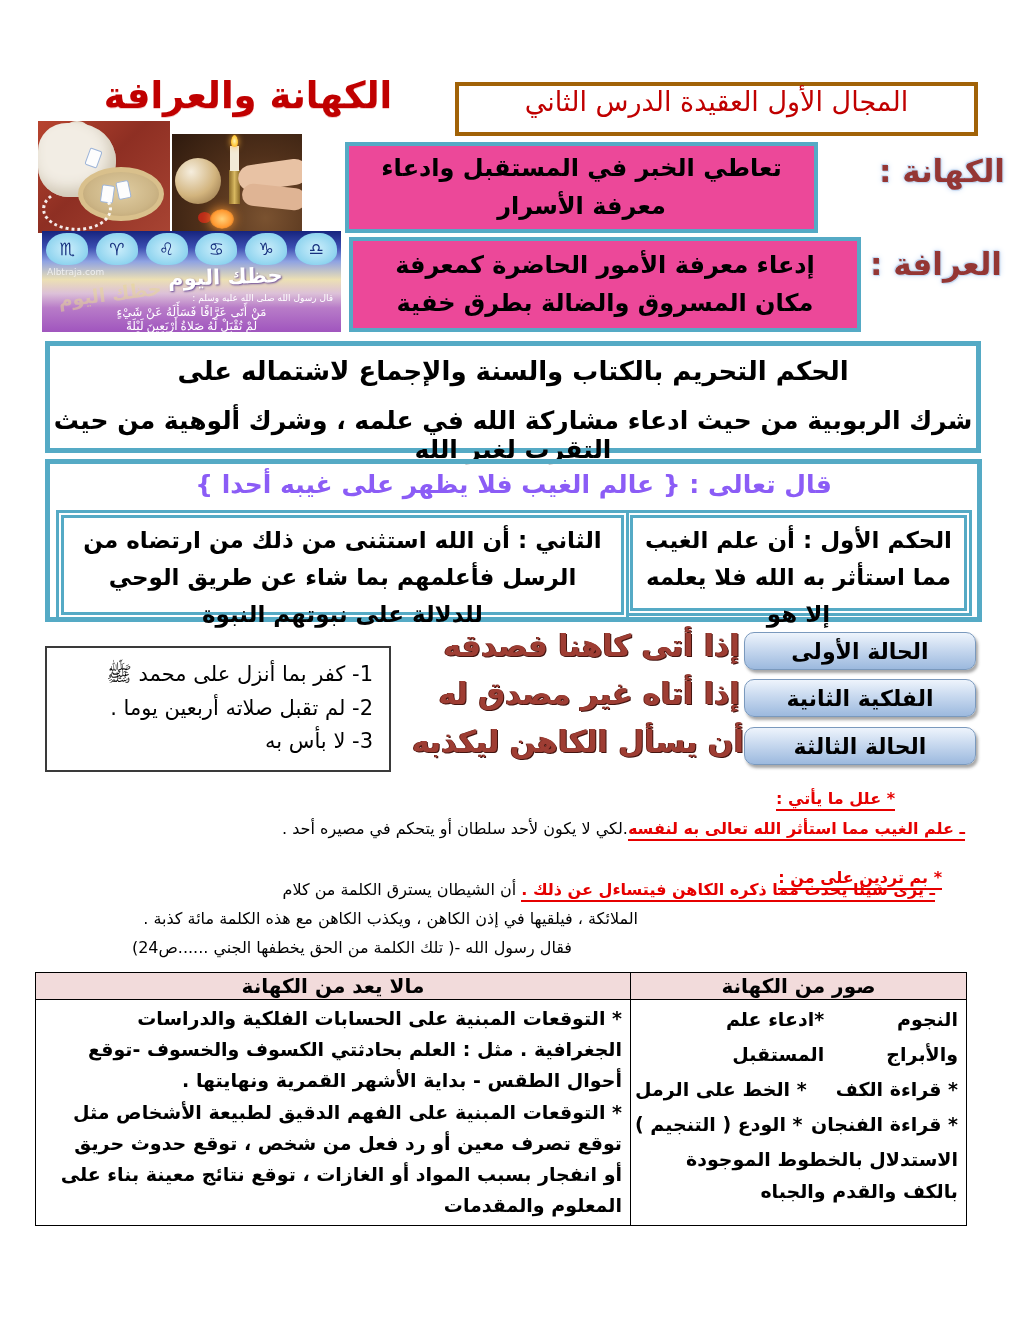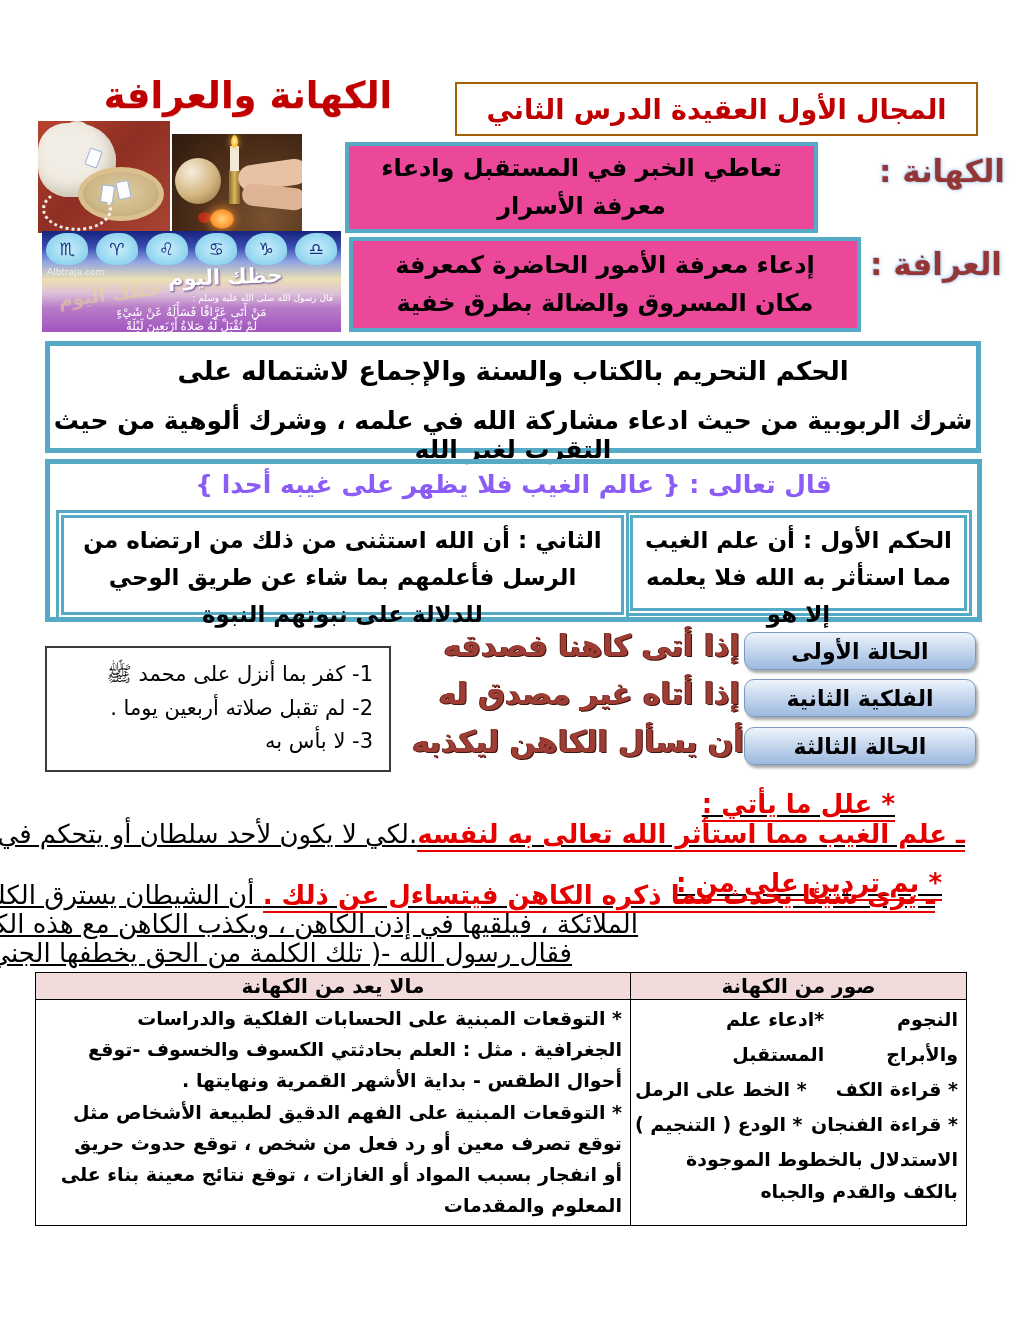--- a/index.html
+++ b/index.html
@@ -4,22 +4,22 @@
 <style>
   html,body{margin:0;padding:0;background:#fff;}
   *{box-sizing:border-box;}
   .page{
     position:relative;width:1020px;height:1320px;background:#fff;overflow:hidden;
     font-family:"DejaVu Sans",sans-serif;direction:rtl;
   }
   
   .lesson-box{
     position:absolute;left:455px;top:82px;width:523px;height:54px;
-    border:2px solid #a16207;display:flex;align-items:center;justify-content:center;
-    color:#c00000;font-weight:bold;font-size:27px;white-space:nowrap;
+    border:4px solid #a16207;display:flex;justify-content:center;
+    color:#c00000;font-weight:normal;font-size:27px;white-space:nowrap;
   }
   .main-title{
     position:absolute;left:62px;top:74px;width:372px;text-align:center;
     color:#c00000;font-weight:bold;font-size:37px;letter-spacing:1px;
     text-shadow:0 1px 0 #f5c9c9;
   }
   
   .photo{position:absolute;overflow:hidden;}
   .photo1{left:38px;top:121px;width:132px;height:112px;
     background:linear-gradient(135deg,#b8442f 0%,#8e2f23 45%,#a84433 100%);}
@@ -92,21 +92,21 @@
     text-shadow:1px 1px 0 #431410,-1px 0 0 #6a241c;}
   .case-btn{position:absolute;left:744px;width:232px;height:38px;border-radius:10px;
     background:linear-gradient(180deg,#eef4fc 0%,#c8d9ef 45%,#9cb9de 100%);
     border:1px solid #7a99bd;box-shadow:2px 3px 3px rgba(60,60,60,.45);
     display:flex;align-items:center;justify-content:center;
     color:#000;font-weight:bold;font-size:22px;}
   
   .notes-box{position:absolute;left:45px;top:646px;width:346px;height:126px;border:2px solid #3a3a3a;
     padding:10px 16px;font-size:21px;color:#000;line-height:1.6;text-align:right;}
   
-  .qa-line{position:absolute;white-space:nowrap;font-size:26px;color:#000;text-decoration:underline;}
+  .qa-line{position:absolute;white-space:nowrap;font-size:16px;color:#000;}
   .red-head{color:#e60000;font-weight:bold;border-bottom:2px solid #e60000;padding-bottom:1px;}
   .red-ul{color:#e60000;font-weight:bold;border-bottom:2px solid #e60000;padding-bottom:1px;}
   
   .ktable{position:absolute;left:35px;top:972px;border-collapse:collapse;direction:rtl;}
   .ktable td{border:1.5px solid #000;vertical-align:top;}
   .ktable .hdr{background:#f2dbdb;font-weight:bold;font-size:20px;text-align:center;height:27px;
     vertical-align:middle;padding:0;}
   .col-forms{width:336px;}
   .col-not{width:595px;}
   .forms-body{padding:2px 8px 2px 4px;font-weight:bold;font-size:19px;color:#000;}

